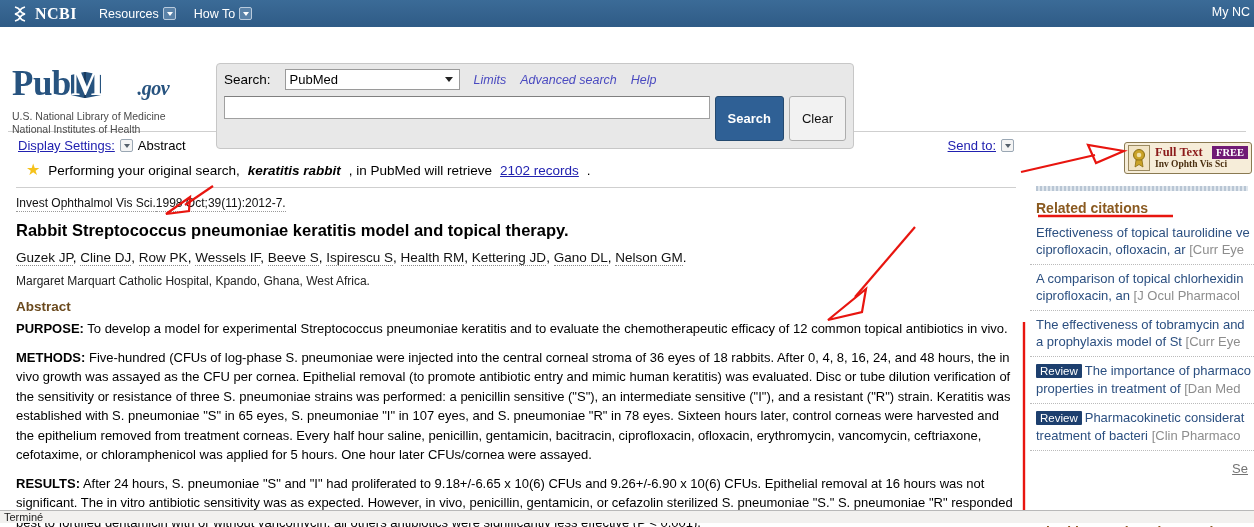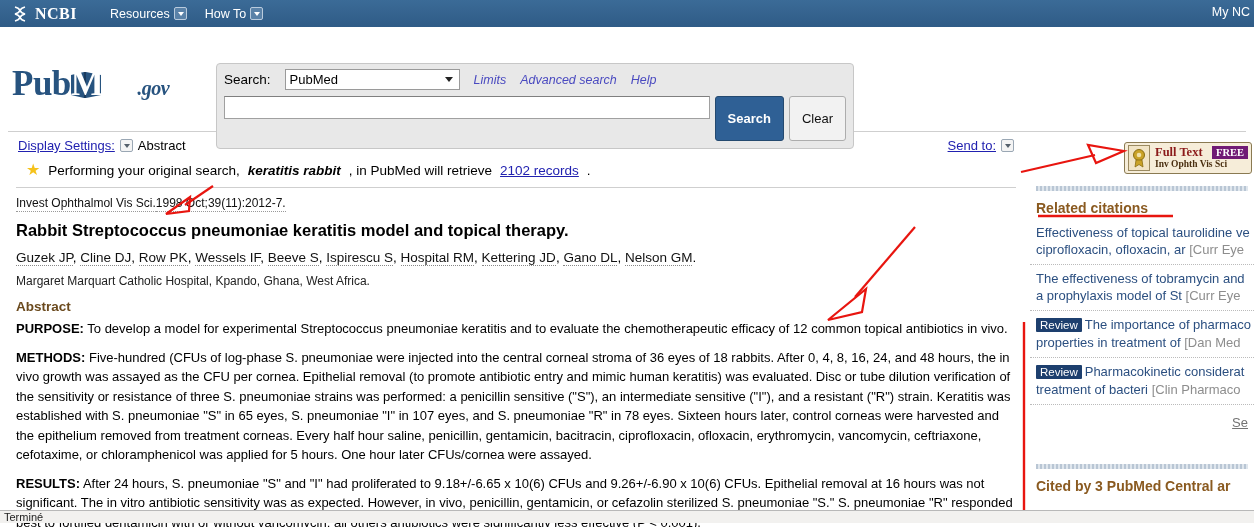--- a/index.html
+++ b/index.html
@@ -9,21 +9,21 @@
     background:#ffffff;
     font-family:"Liberation Sans", sans-serif;
     font-size:13px; color:#000;
     overflow:hidden; position:relative;
   }
 
   
   .ncbi-bar{
     height:27px; background:#33628f;
     background-image:linear-gradient(180deg,#3b6b97 0%,#2f5b86 100%);
-    display:flex; align-items:center; padding:0 12px; position:relative;gap:11px;
+    display:flex; align-items:center; padding:0 12px; position:relative;
   }
   .ncbi-logo{ display:flex; align-items:center; gap:6px; margin-right:22px;}
   .ncbi-helix{ width:17px; height:16px;}
   .ncbi-word{ color:#fff; font-size:16px; font-weight:bold; letter-spacing:.5px;
     font-family:"Liberation Serif", serif;}
   .ncbi-menu{ display:flex; align-items:center; gap:18px;}
   .ncbi-menu-item{ display:flex; align-items:center; gap:4px; color:#fff; font-size:12.5px;}
   .chev{
     display:inline-block; width:13px;height:13px;border:1px solid #b9cbdd;
     border-radius:2px; background:#5a82a8; position:relative;
@@ -186,20 +186,24 @@
 
 <div class="pm-header">
 
   <div class="pm-logo">
     <div class="word">
       <span>Pub</span><span class="pm-book"><svg viewBox="0 0 34 30" width="34" height="30">
           <path d="M2 5 L15 2 L15 28 L2 25 Z" fill="#27537f"></path>
           <path d="M17 2 L32 5 L32 25 L17 28 Z" fill="#27537f"></path>
           <path d="M15 2 L17 2 L17 28 L15 28 Z" fill="#1a3a5c"></path>
         </svg></span><span class="m" style="margin-left:-30px;position:relative;z-index:2;">Med</span><span class="pm-gov">.gov</span>
+    </div>
+    <div class="pm-sub">
+      <div>U.S. National Library of Medicine</div>
+      <div>National Institutes of Health</div>
     </div>
   </div>
 
   <div class="searchwrap">
     <div class="searchbox-outer">
       <div class="searchrow1">
         <span class="slabel">Search:</span>
         <div class="dbselect">
           <span>PubMed</span>
           <span class="arrow"></span>
@@ -248,21 +252,21 @@
 
     <div class="rule"></div>
 
     <div>
       <span class="jcite">Invest Ophthalmol Vis Sci.</span><span class="jcite plain"> 1998 Oct;39(11):2012-7.</span>
     </div>
 
     <div class="arttitle">Rabbit Streptococcus pneumoniae keratitis model and topical therapy.</div>
 
     <div class="authors">
-      <a href="#">Guzek JP</a>, <a href="#">Cline DJ</a>, <a href="#">Row PK</a>, <a href="#">Wessels IF</a>, <a href="#">Beeve S</a>, <a href="#">Ispirescu S</a>, <a href="#">Hospital RM</a>, <a href="#">Kettering JD</a>, <a href="#">Gano DL</a>, <a href="#">Nelson GM</a>.
+      <a href="#">Guzek JP</a>, <a href="#">Cline DJ</a>, <a href="#">Row PK</a>, <a href="#">Wessels IF</a>, <a href="#">Beeve S</a>, <a href="#">Ispirescu S</a>, <a href="#">Health RM</a>, <a href="#">Kettering JD</a>, <a href="#">Gano DL</a>, <a href="#">Nelson GM</a>.
     </div>
 
     <div class="affil">Margaret Marquart Catholic Hospital, Kpando, Ghana, West Africa.</div>
 
     <div class="abs-h">Abstract</div>
 
     <p class="abs-p"><span class="lab">PURPOSE:</span><span> To develop a model for experimental Streptococcus pneumoniae keratitis and to evaluate the chemotherapeutic efficacy of 12 common topical antibiotics in vivo.</span></p>
 
     <p class="abs-p"><span class="lab">METHODS:</span><span> Five-hundred (CFUs of log-phase S. pneumoniae were injected into the central corneal stroma of 36 eyes of 18 rabbits. After 0, 4, 8, 16, 24, and 48 hours, the in vivo growth was assayed as the CFU per cornea. Epithelial removal (to promote antibiotic entry and mimic human keratitis) was evaluated. Disc or tube dilution verification of the sensitivity or resistance of three S. pneumoniae strains was performed: a penicillin sensitive ("S"), an intermediate sensitive ("I"), and a resistant ("R") strain. Keratitis was established with S. pneumoniae "S" in 65 eyes, S. pneumoniae "I" in 107 eyes, and S. pneumoniae "R" in 78 eyes. Sixteen hours later, control corneas were harvested and the epithelium removed from treatment corneas. Every half hour saline, penicillin, gentamicin, bacitracin, ciprofloxacin, ofloxacin, erythromycin, vancomycin, ceftriaxone, cefotaxime, or chloramphenicol was applied for 5 hours. One hour later CFUs/cornea were assayed.</span></p>
 
@@ -288,20 +292,25 @@
 
     <div class="sb-sep"></div>
     <div class="sb-head">Related citations</div>
 
     <div class="relitem">
       <span>Effectiveness of topical taurolidine ve</span><br>
       <span>ciprofloxacin, ofloxacin, ar</span>
       <span class="jrnl">[Curr Eye</span>
     </div>
 
+    <div class="relitem">
+      <span>A comparison of topical chlorhexidin</span><br>
+      <span>ciprofloxacin, an</span>
+      <span class="jrnl">[J Ocul Pharmacol</span>
+    </div>
 
     <div class="relitem">
       <span>The effectiveness of tobramycin and</span><br>
       <span>a prophylaxis model of St</span>
       <span class="jrnl">[Curr Eye</span>
     </div>
 
     <div class="relitem">
       <span class="revbadge">Review</span><span>The importance of pharmaco</span><br>
       <span>properties in treatment of</span>

